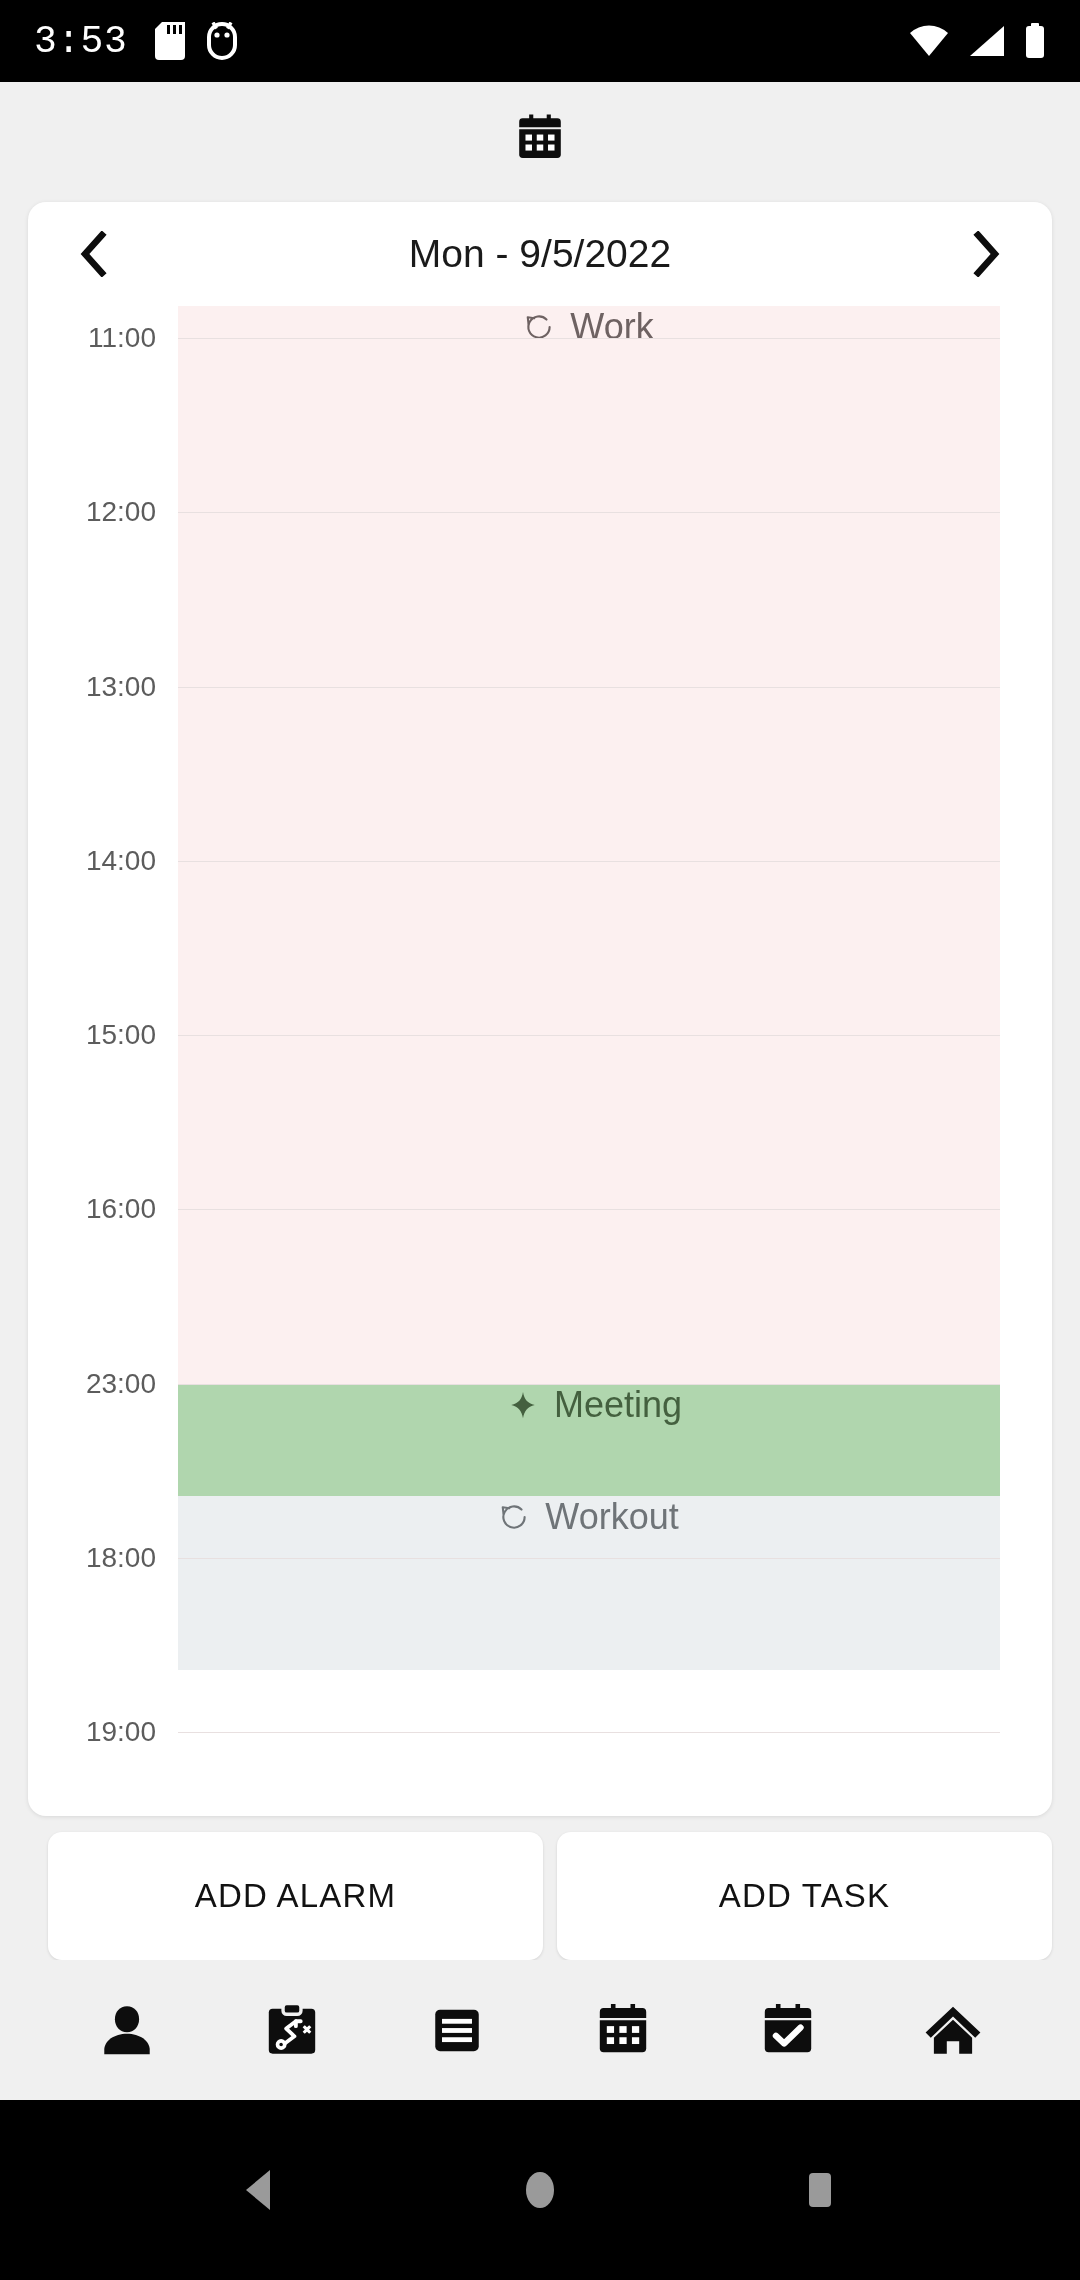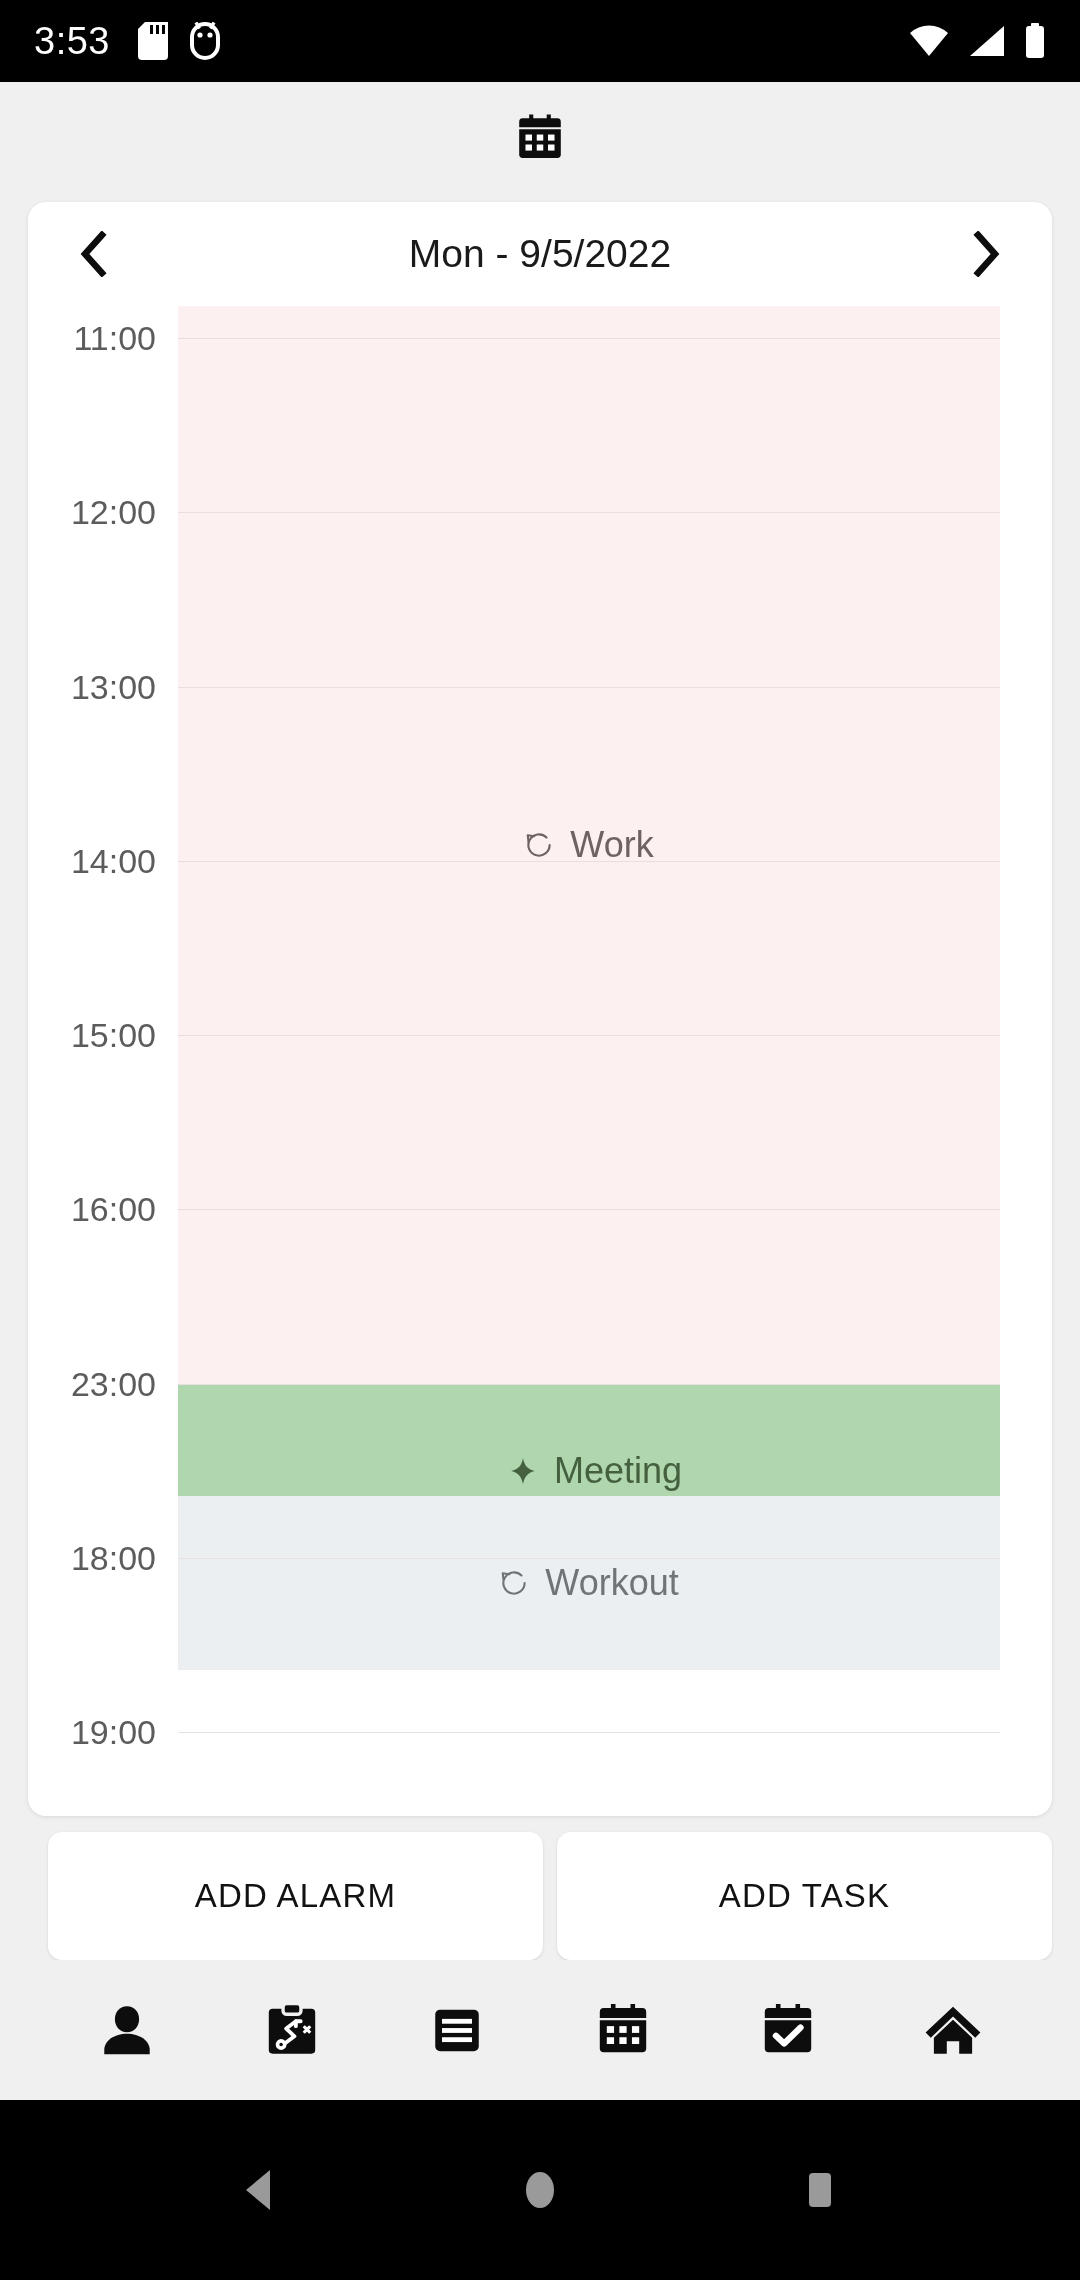--- a/index.html
+++ b/index.html
@@ -17,21 +17,21 @@
   }
 
   
   .statusbar {
     height: 82px; background: #000000;
     display: flex; align-items: center;
     padding: 0 34px; flex: 0 0 auto;
   }
   .sb-clock {
     color: #ffffff; font-size: 38px; letter-spacing: 0.5px;
-    font-family: Liberation Sans, sans-serif;
+    font-family: Liberation Mono, monospace;
   }
   .sb-left-icons { display: flex; align-items: center; gap: 22px; margin-left: 28px; }
   .sb-spacer { flex: 1 1 auto; }
   .sb-right-icons { display: flex; align-items: center; gap: 18px; }
   .sb-ic { display: block; }
 
   
   .appbar {
     height: 112px; background: #f0f0f0;
     display: flex; align-items: center; justify-content: center;
@@ -73,35 +73,35 @@
 
   .hour-row {
     position: absolute; left: 0; right: 0;
     height: 0;
   }
   .hour-label {
     position: absolute;
     left: 0; width: 128px;
     text-align: right;
     transform: translateY(-50%);
-    font-size: 34px; color: #5c5c5c;
+    font-size: 28px; color: #5c5c5c;
     font-family: "Liberation Sans", sans-serif;
     white-space: nowrap;
   }
   .hour-line {
     position: absolute;
     left: 150px; right: 52px;
     height: 1px;
     background: #e8e0e0;
   }
 
   .event {
     position: absolute;
     left: 150px; right: 52px;
-    display: flex; align-items: center; justify-content: center;
+    display: flex; align-items: flex-start; justify-content: center;
     overflow: hidden;
   }
   .ev-inner { display: flex; align-items: center; gap: 16px; }
   .ev-label {
     font-size: 36px;
     font-family: "Liberation Sans", sans-serif;
     white-space: nowrap;
   }
   .ev-icon { display: block; flex: 0 0 auto; }
 

